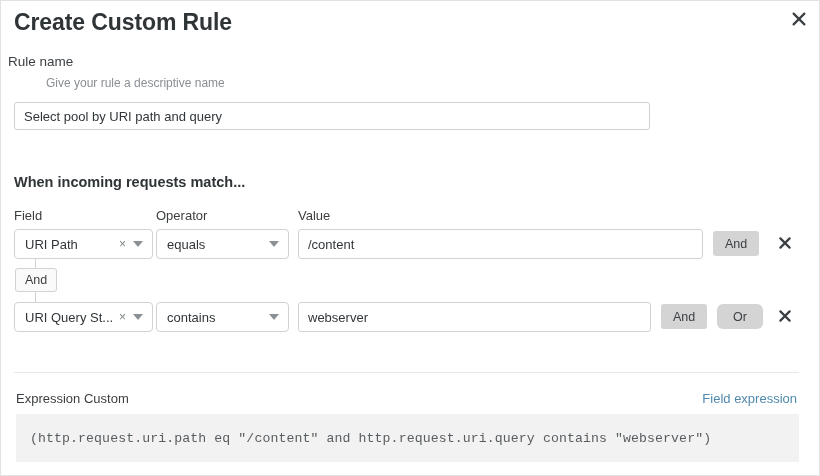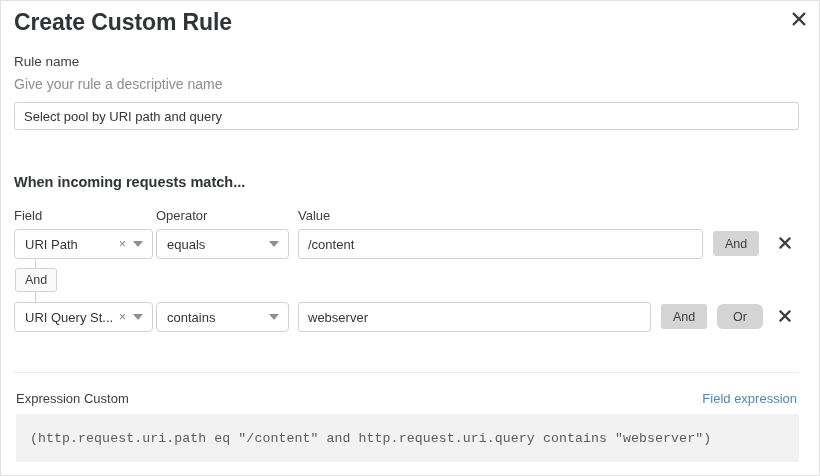--- a/index.html
+++ b/index.html
@@ -48,41 +48,42 @@
   .close-btn svg { display: block; }
 
   
   .field-label {
     position: absolute;
     font-size: 13.5px;
     color: #3b3f42;
   }
   .field-help {
     position: absolute;
-    font-size: 14px;
+    font-size: 12px;
     color: #8a8f94;
+    margin-left: 32px;
   }
   .text-input {
     box-sizing: border-box;
     border: 1px solid #cfd3d6;
     border-radius: 3px;
     background: #ffffff;
     font-family: "Liberation Sans", sans-serif;
     font-size: 13px;
     color: #31363a;
     padding: 0 9px;
     outline: none;
   }
   .text-input::placeholder { color: #a8adb2; }
 
   #rule-name-input {
     position: absolute;
     left: 13px;
     top: 101px;
-    width: 785px;
+    width: 636px;
     height: 28px;
   }
 
   
   .section-heading {
     position: absolute;
     left: 13px;
     top: 173px;
     font-size: 14.5px;
     font-weight: bold;
@@ -261,21 +262,21 @@
 <div class="modal">
 
   <div class="modal-title">Create Custom Rule</div>
 
   <button class="close-btn">
     <svg width="14" height="14" viewBox="0 0 14 14">
       <path d="M1.6 1.6 L12.4 12.4 M12.4 1.6 L1.6 12.4" stroke="#3b3f42" stroke-width="2.2" stroke-linecap="round"></path>
     </svg>
   </button>
 
-  <div class="field-label" style="left:13px; top:53px;">Rule name</div>
+  <div class="field-label" style="left:7px; top:53px;">Rule name</div>
   <div class="field-help" style="left:13px; top:75px;">Give your rule a descriptive name</div>
   <input id="rule-name-input" class="text-input" type="text" value="Select pool by URI path and query" style="">
 
   <div class="section-heading">When incoming requests match...</div>
 
   <div class="col-head field">Field</div>
   <div class="col-head operator">Operator</div>
   <div class="col-head value">Value</div>
 
   <div class="row row1">

